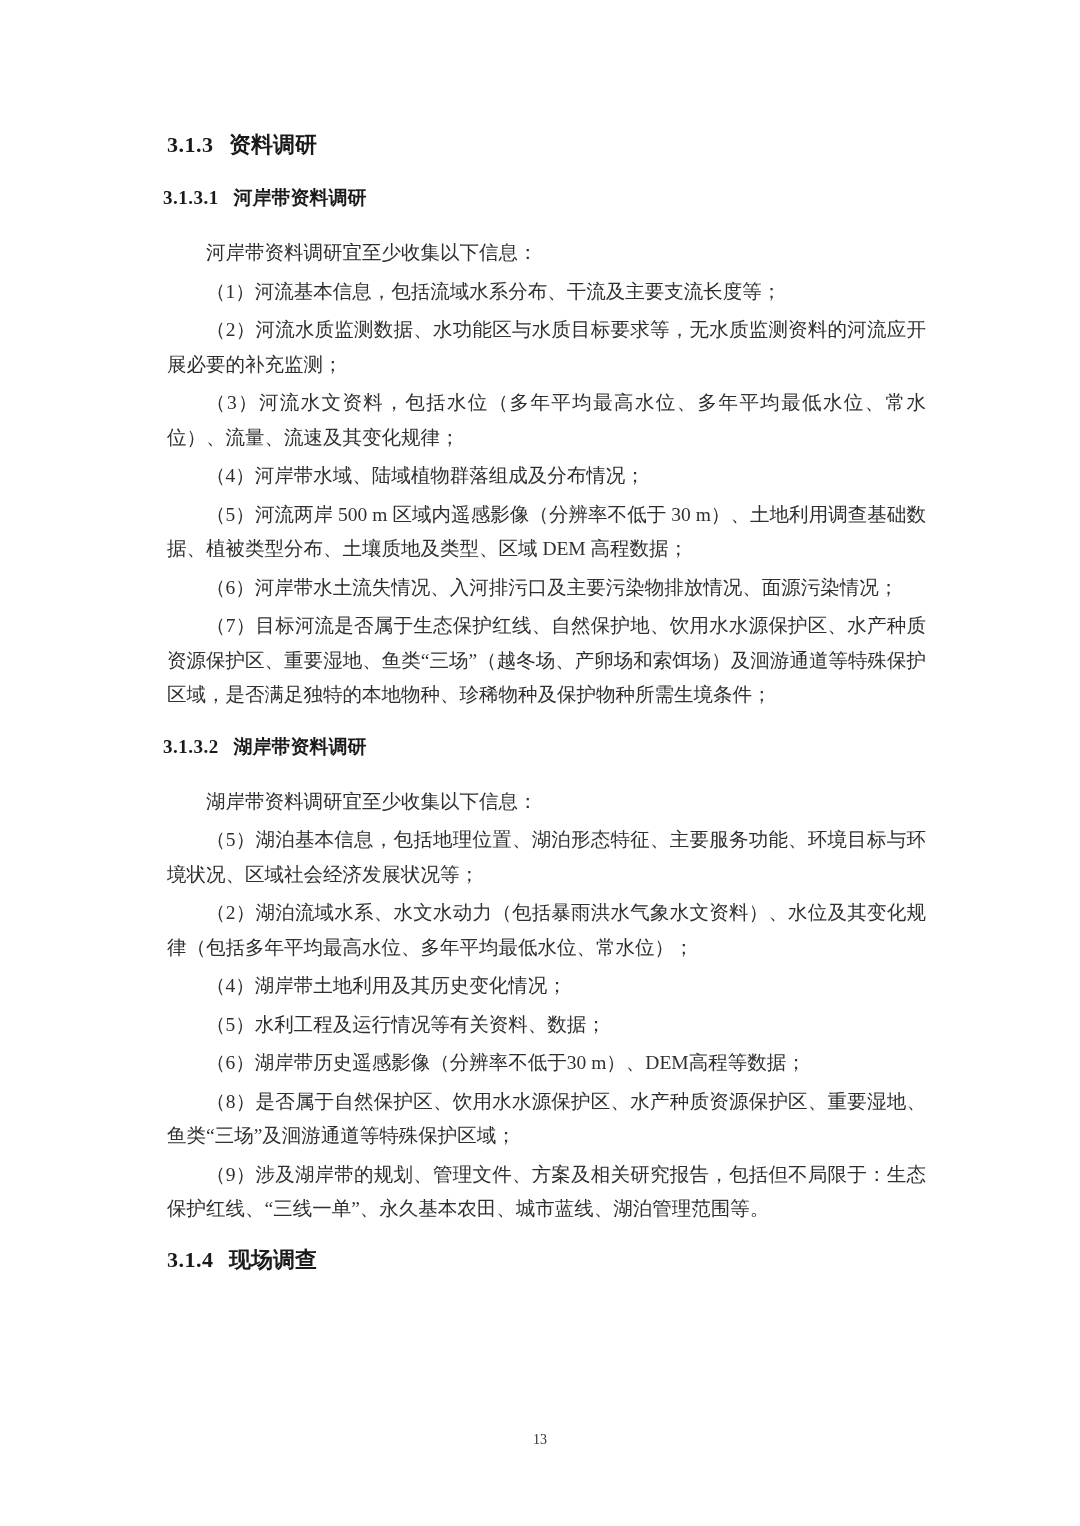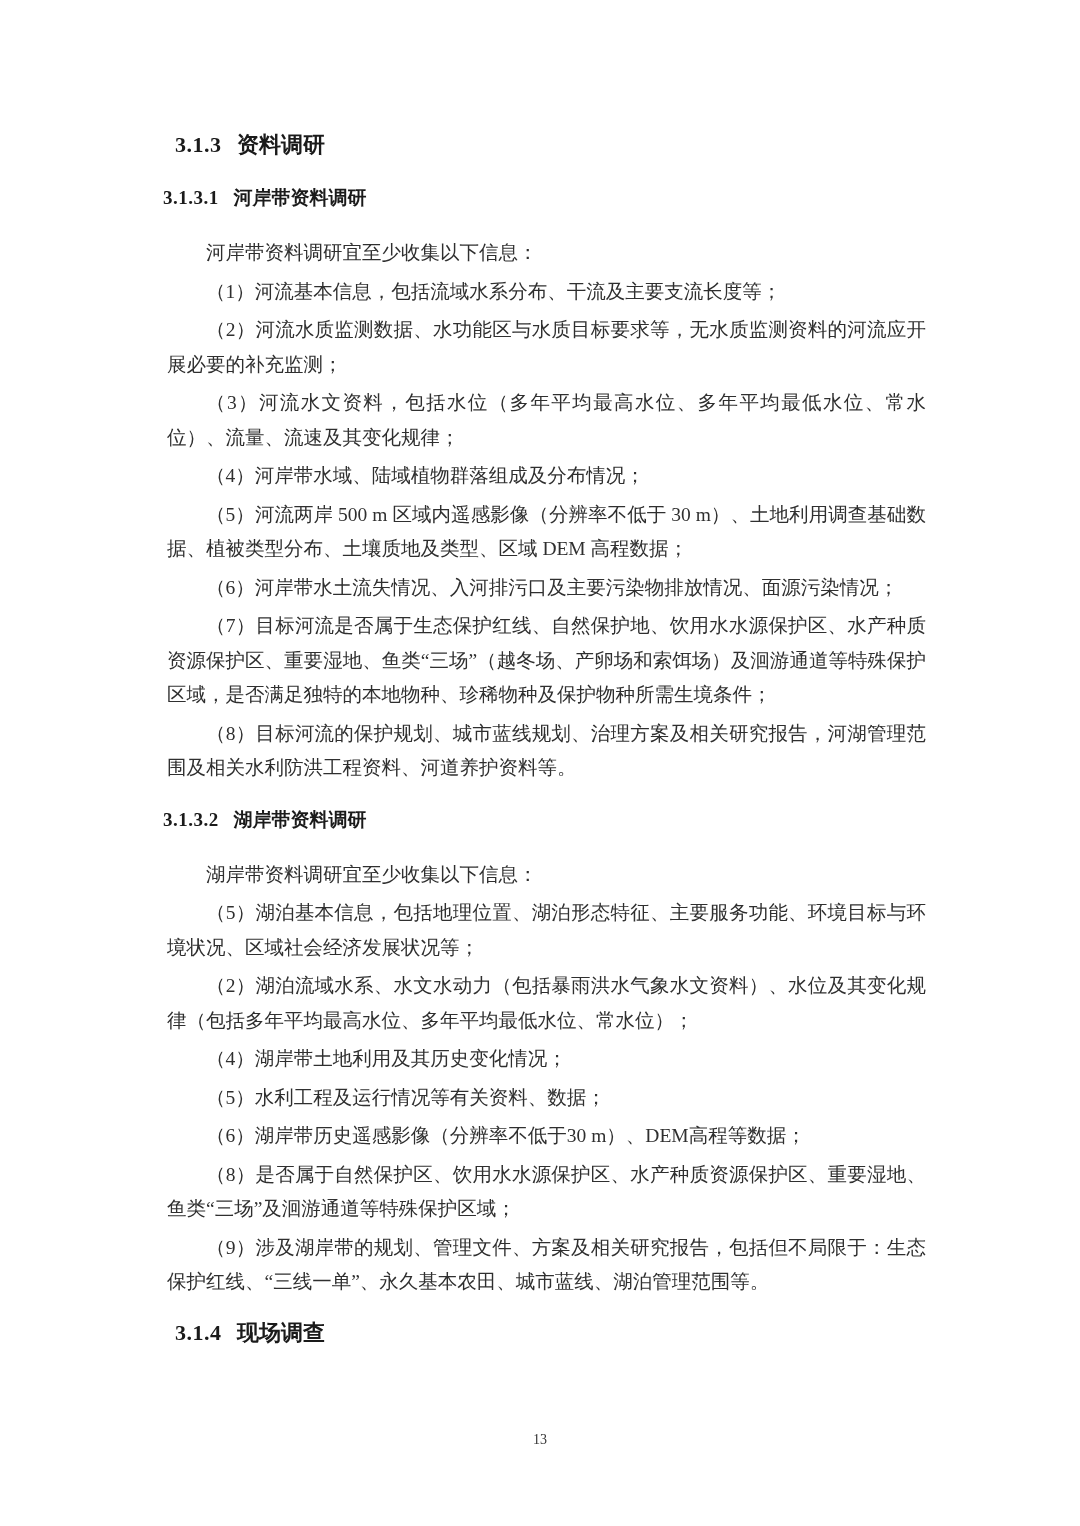--- a/index.html
+++ b/index.html
@@ -14,21 +14,21 @@
     width: 1080px; height: 1526px;
     background: #ffffff;
     font-family: "Liberation Serif", "DejaVu Serif", serif;
     color: #2f2f2f;
   }
   .content {
     position: absolute;
     top: 132px; left: 163px; right: 150px;
   }
   h2.doc-h2 {
-    margin: 0 0 28px 12px;
+    margin: 0 0 28px 4px;
     font-size: 22px; line-height: 26px;
     color: #1a1a1a;
     font-weight: 700;
   }
   h3.doc-h3 {
     margin: 0 0 26px 0;
     font-size: 19px; line-height: 24px;
     color: #1a1a1a;
     font-weight: 700;
   }
@@ -79,21 +79,20 @@
 
     <div class="paras" id="paras-river">
         <p>河岸带资料调研宜至少收集以下信息：</p>
         <p>（1）河流基本信息，包括流域水系分布、干流及主要支流长度等；</p>
         <p>（2）河流水质监测数据、水功能区与水质目标要求等，无水质监测资料的河流应开展必要的补充监测；</p>
         <p>（3）河流水文资料，包括水位（多年平均最高水位、多年平均最低水位、常水位）、流量、流速及其变化规律；</p>
         <p>（4）河岸带水域、陆域植物群落组成及分布情况；</p>
         <p>（5）河流两岸 500 m 区域内遥感影像（分辨率不低于 30 m）、土地利用调查基础数据、植被类型分布、土壤质地及类型、区域 DEM 高程数据；</p>
         <p>（6）河岸带水土流失情况、入河排污口及主要污染物排放情况、面源污染情况；</p>
         <p>（7）目标河流是否属于生态保护红线、自然保护地、饮用水水源保护区、水产种质资源保护区、重要湿地、鱼类“三场”（越冬场、产卵场和索饵场）及洄游通道等特殊保护区域，是否满足独特的本地物种、珍稀物种及保护物种所需生境条件；</p>
-        <p>（8）目标河流的保护规划、城市蓝线规划、治理方案及相关研究报告，河湖管理范围及相关水利防洪工程资料、河道养护资料等。</p>
       </div>
 
     <h3 class="doc-h3 second">
       <span class="hnum">3.1.3.2</span>
       <span class="htitle">湖岸带资料调研</span>
     </h3>
 
     <div class="paras" id="paras-lake">
         <p>湖岸带资料调研宜至少收集以下信息：</p>
         <p>（5）湖泊基本信息，包括地理位置、湖泊形态特征、主要服务功能、环境目标与环境状况、区域社会经济发展状况等；</p>

